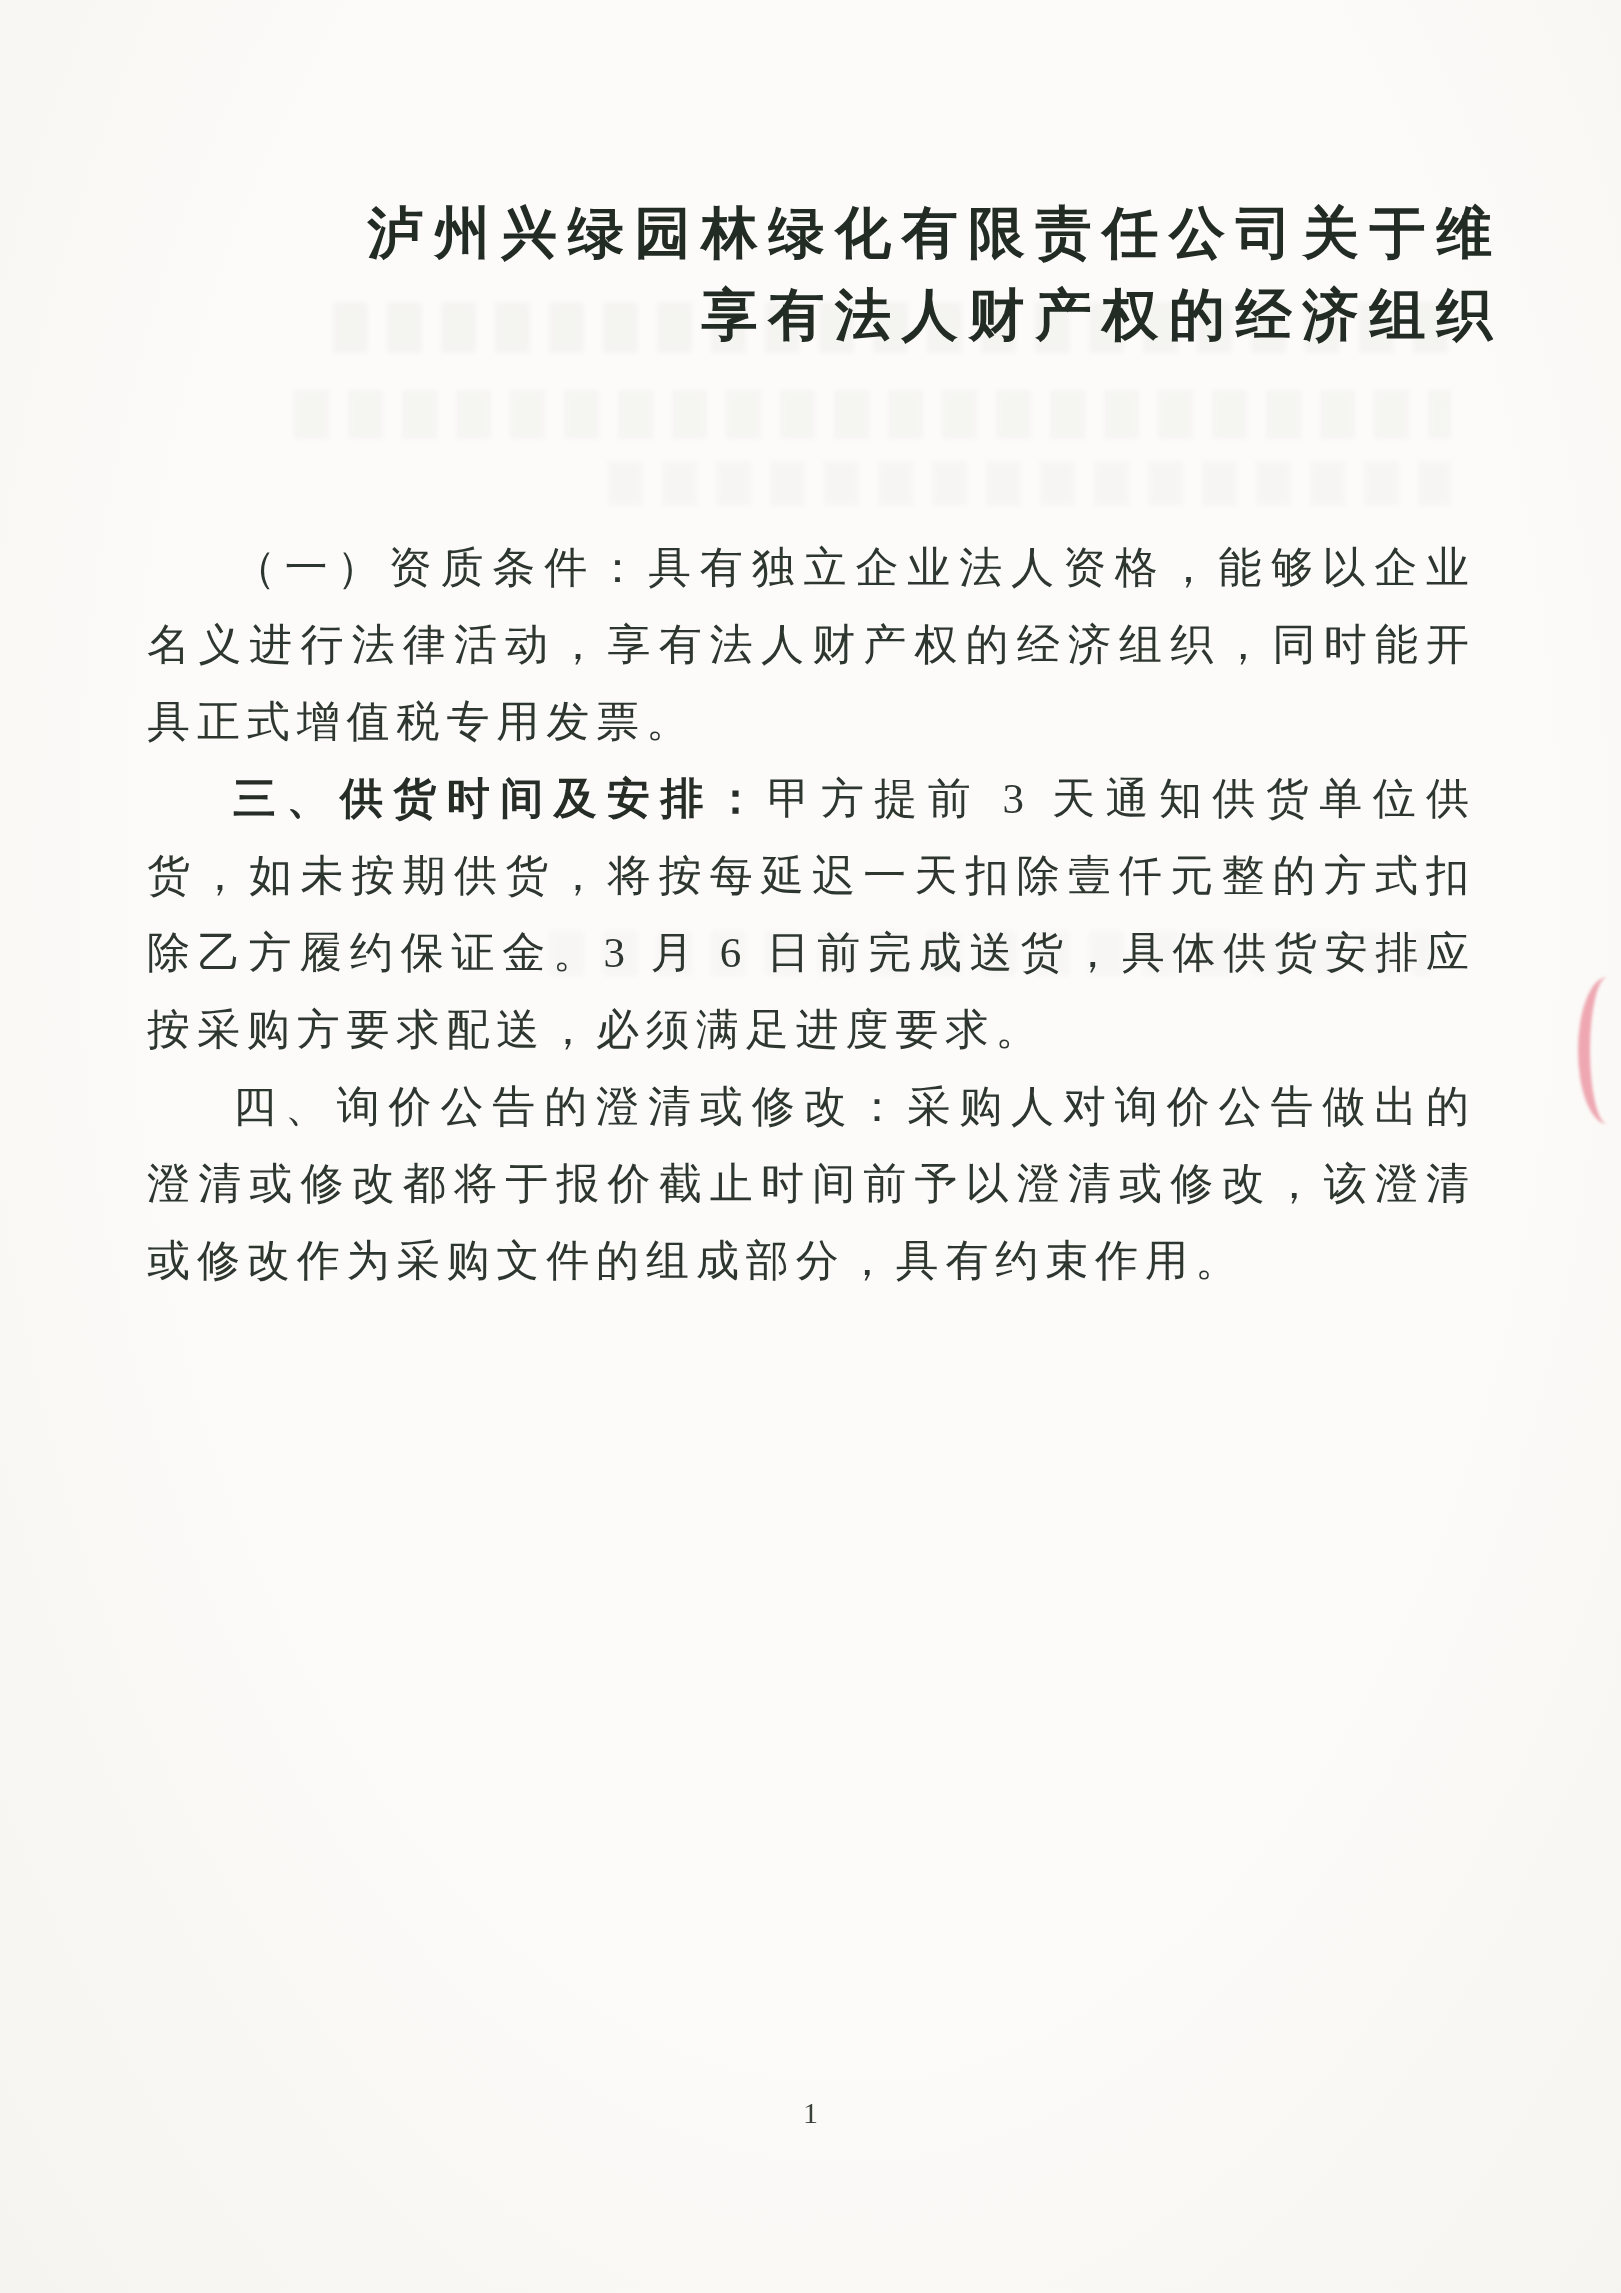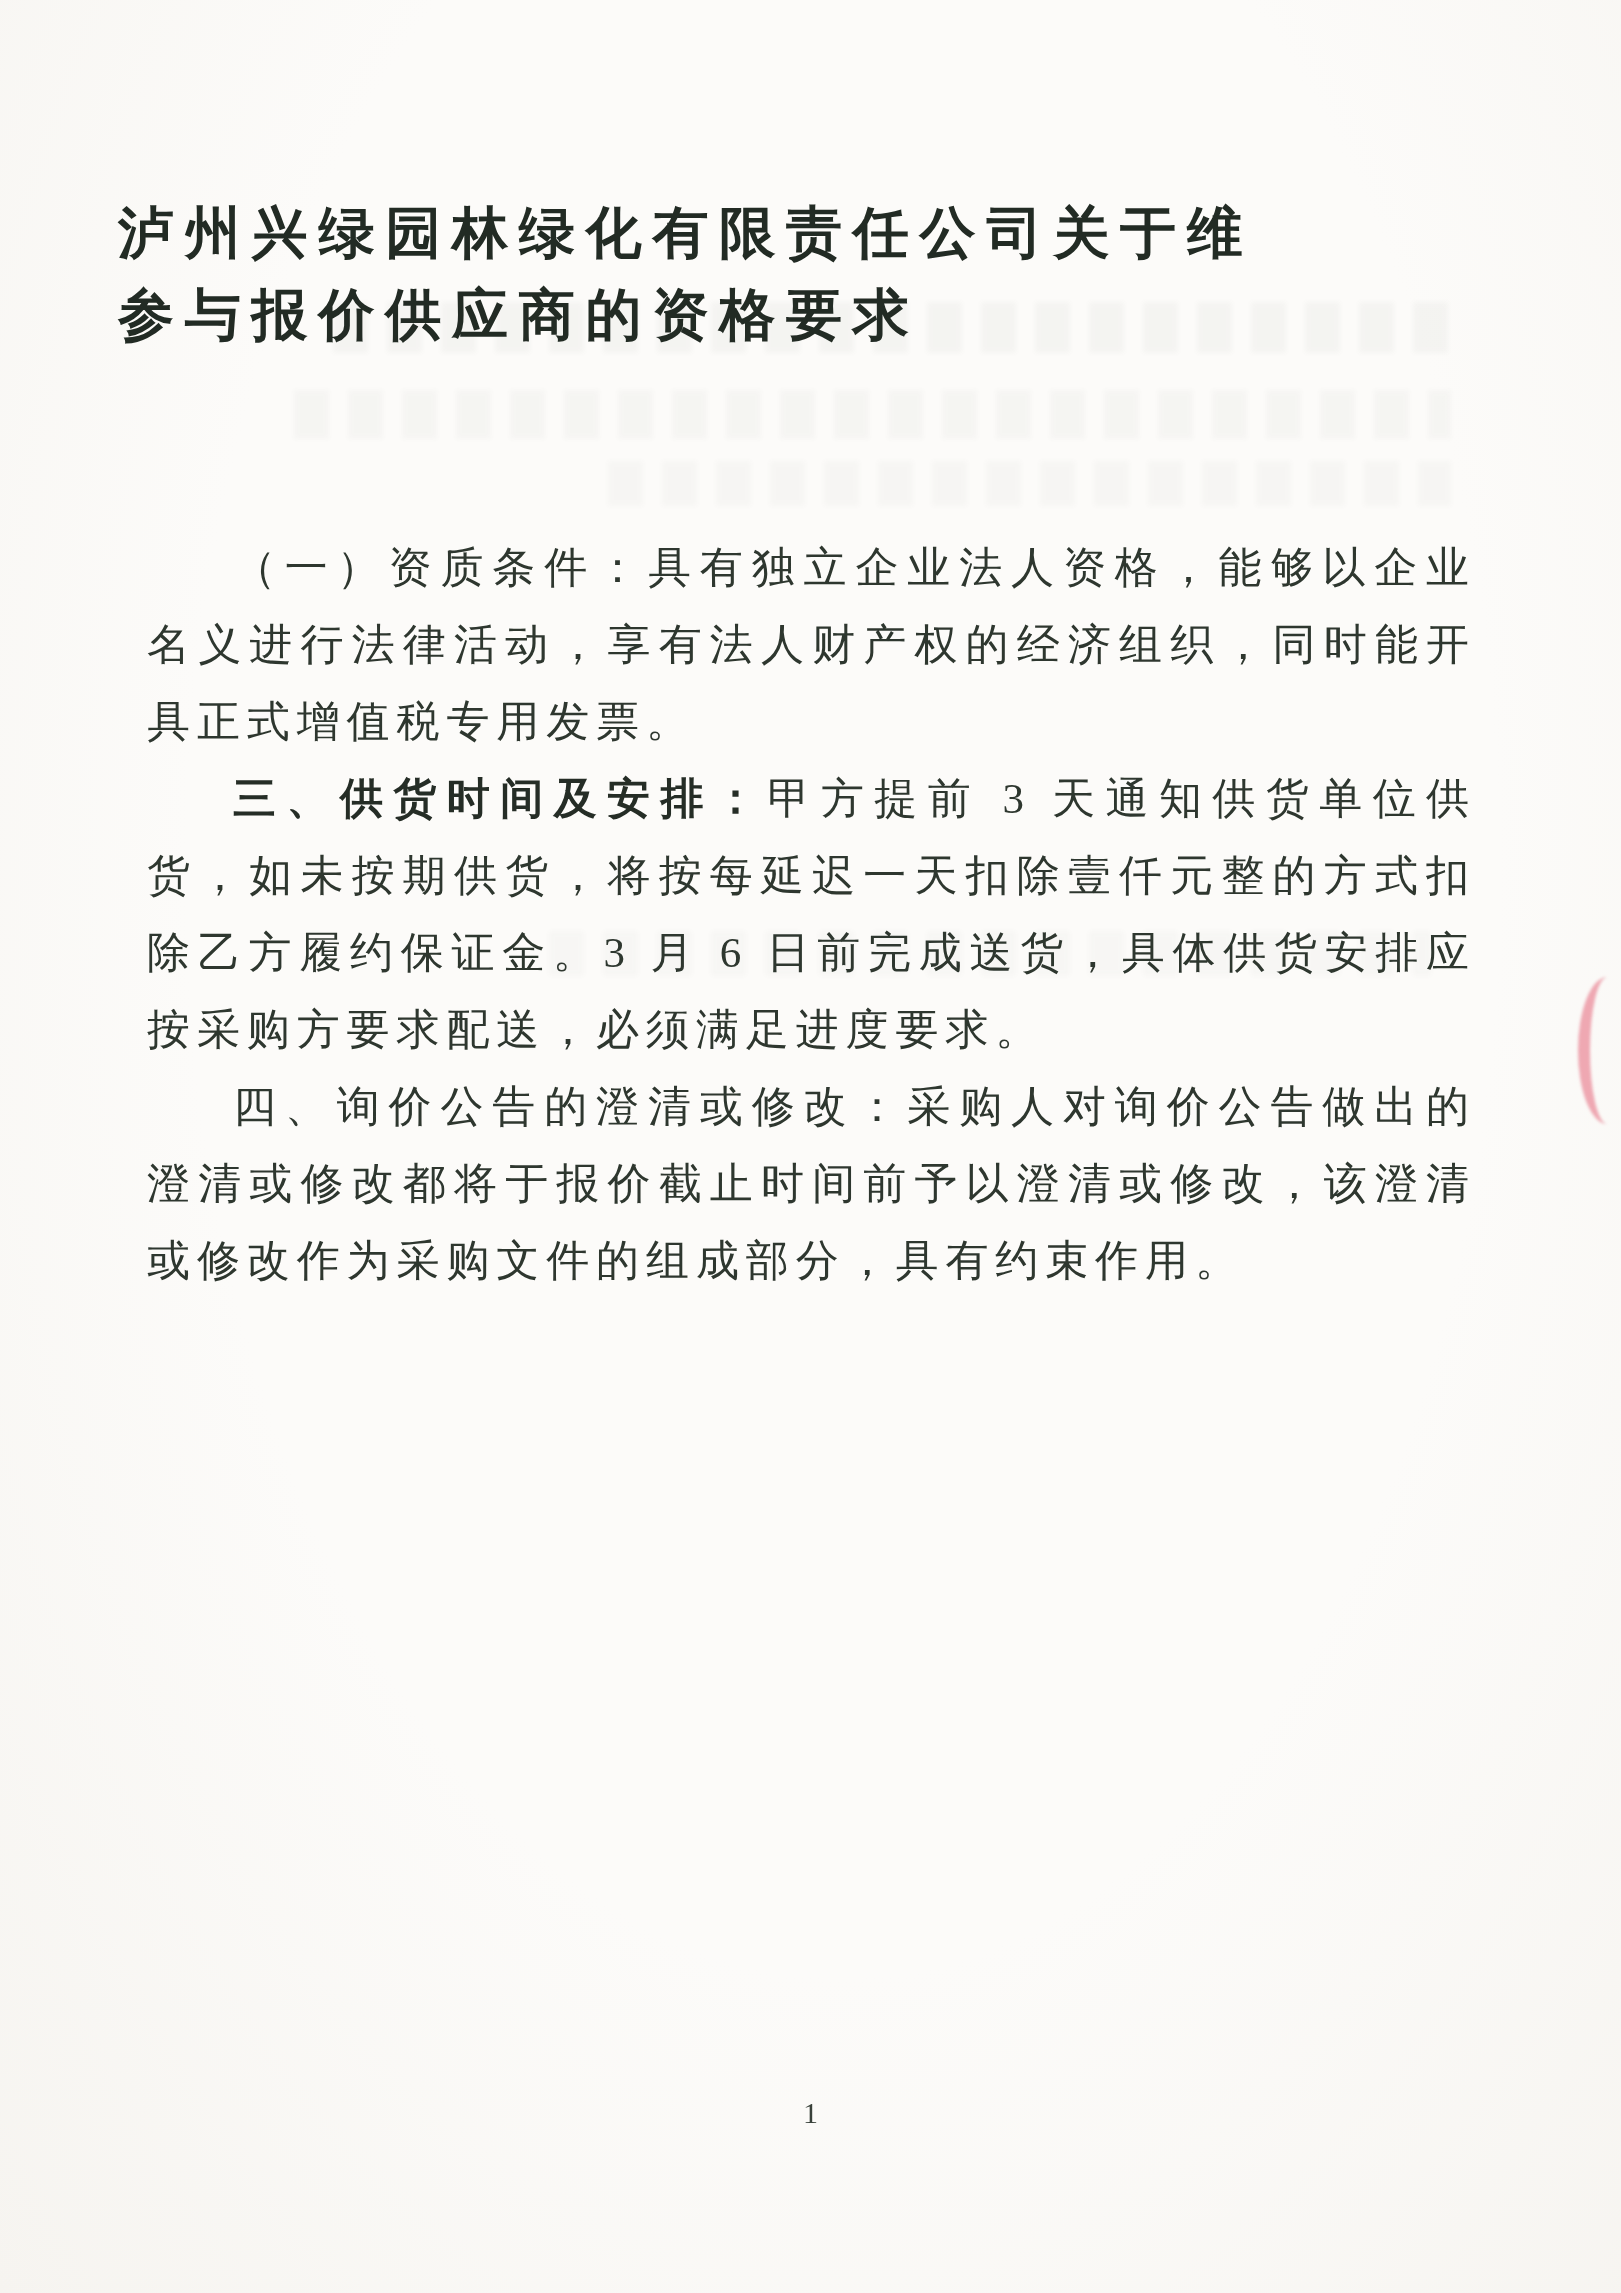--- a/index.html
+++ b/index.html
@@ -30,21 +30,21 @@
   .ghost.g2 { left: 294px; top: 390px; width: 1157px; height: 49px; opacity: 0.035; }
   .ghost.g3 { left: 608px; top: 461px; width: 843px; height: 45px; opacity: 0.03; }
   .ghost.g4 { left: 549px; top: 931px; width: 882px; height: 45px; opacity: 0.028; }
 
   .title {
     position: absolute;
     top: 192px;
     left: 118px;
     right: 118px;
     margin: 0;
-    text-align: left;
+    text-align: right;
     font-family: "Liberation Sans", "DejaVu Sans", sans-serif;
     font-weight: 700;
     font-size: 56px;
     line-height: 82px;
     letter-spacing: 10.8px;
     color: #222b24;
   }
   .title .tl { display: block; }
 
   .doc-body {
@@ -99,21 +99,21 @@
 
 <div class="page">
 
   <div class="ghost g1"></div>
   <div class="ghost g2"></div>
   <div class="ghost g3"></div>
   <div class="ghost g4"></div>
 
   <h1 class="title">
     <span class="tl">泸州兴绿园林绿化有限责任公司关于维</span>
-    <span class="tl">参与报价供应商的资格要求</span>
+    <span class="tl">享有法人财产权的经济组织</span>
   </h1>
 
   <div class="doc-body">
 
 
     <p>（一）资质条件：具有独立企业法人资格，能够以企业名义进行法律活动，享有法人财产权的经济组织，同时能开具正式增值税专用发票。</p>
 
 
     <p><span class="bold">三、供货时间及安排：</span><span>甲方提前 3 天通知供货单位供货，如未按期供货，将按每延迟一天扣除壹仟元整的方式扣除乙方履约保证金。3 月 6 日前完成送货，具体供货安排应按采购方要求配送，必须满足进度要求。</span></p>
 

